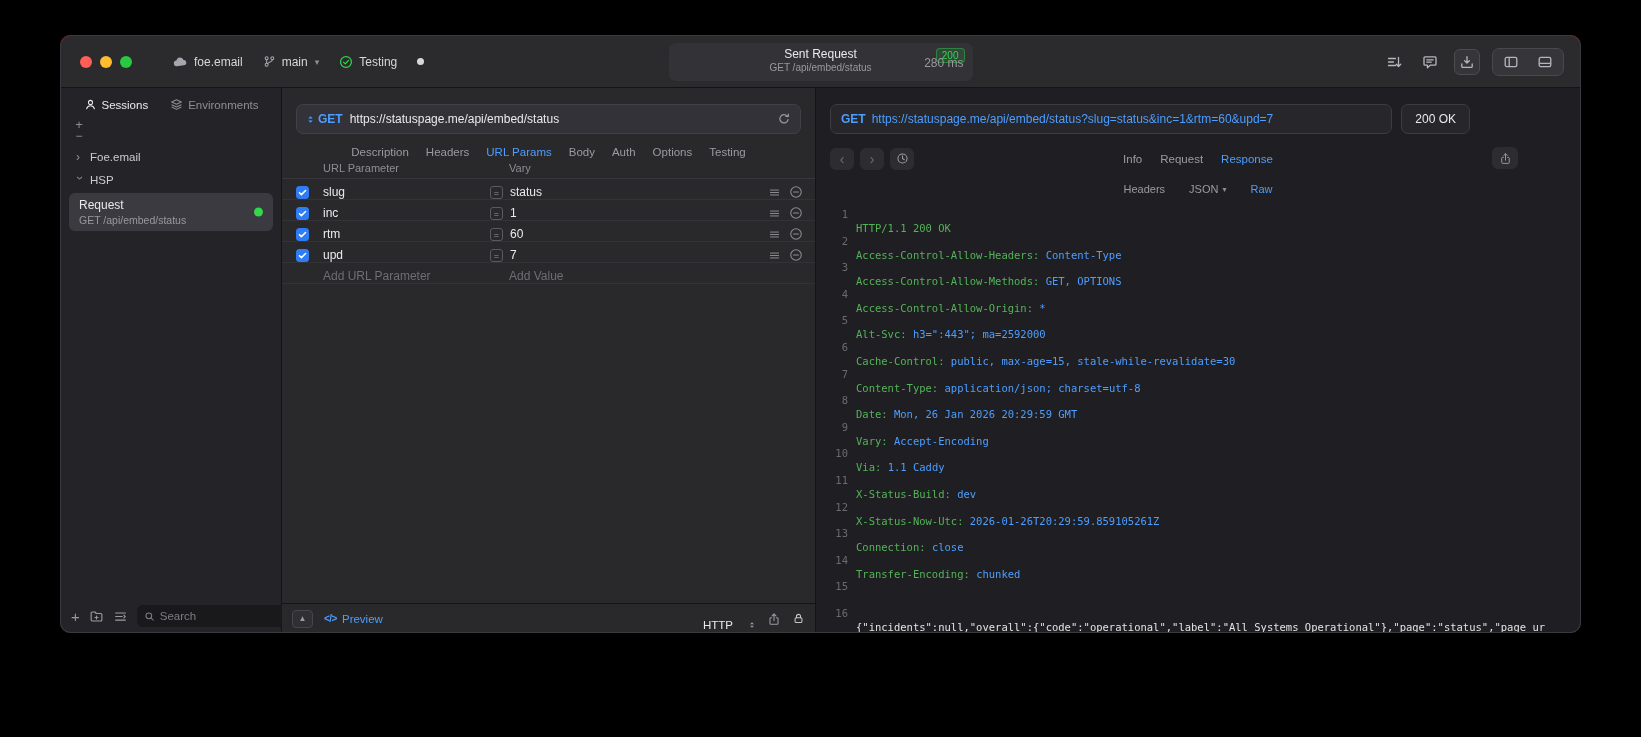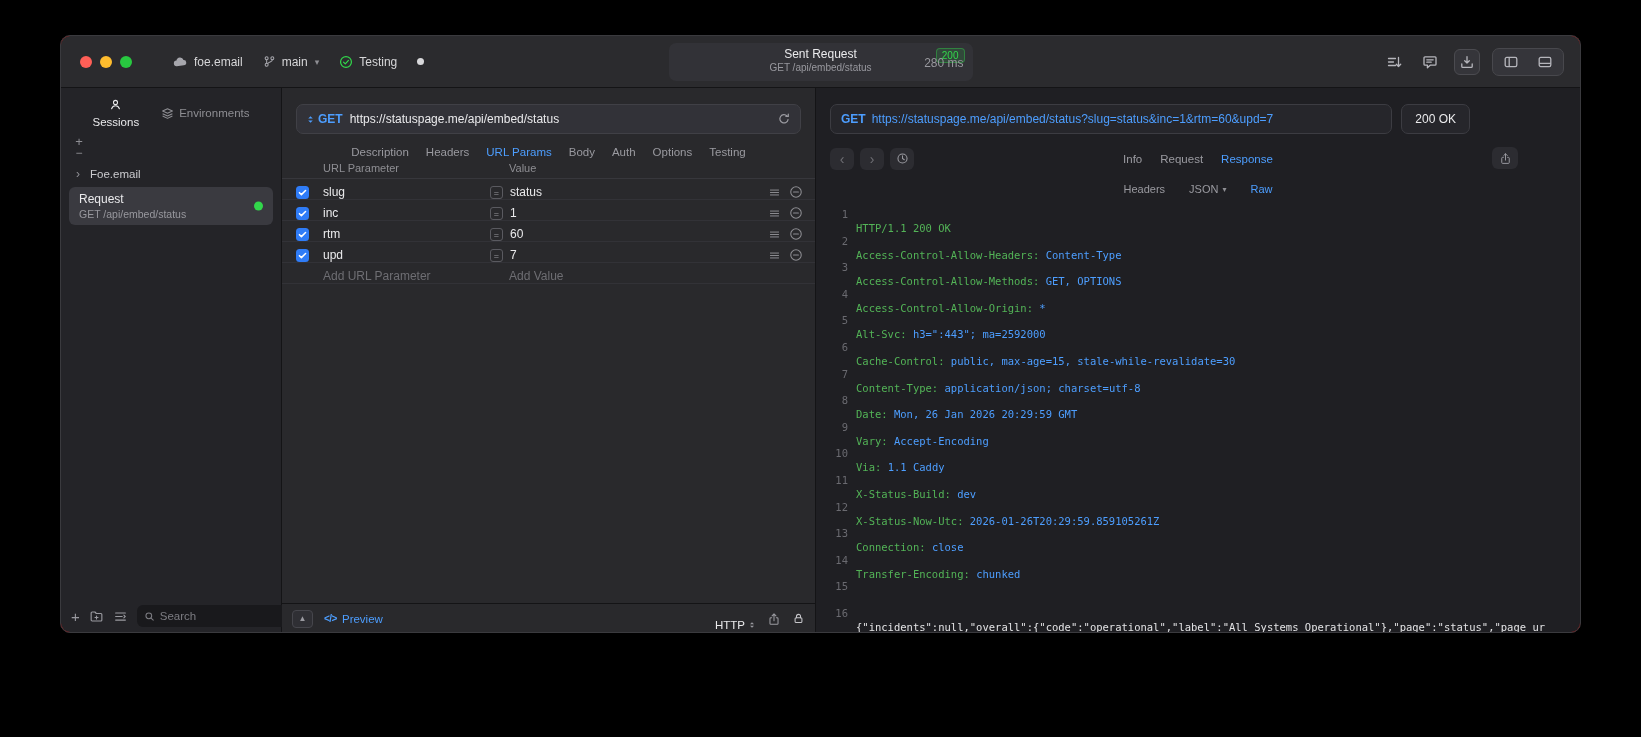--- a/index.html
+++ b/index.html
@@ -40,21 +40,21 @@
 
   
   .content { display:flex; height:545px; }
   .sidebar { width:221px; background:#242428; border-right:1px solid #141416; position:relative; flex:none; }
   .editor { width:534px; background:#29292c; border-right:1px solid #141416; position:relative; flex:none; }
   .response { flex:1; background:#1f1f23; position:relative; }
 
   
   .sb-tabs { display:flex; justify-content:center; gap:22px; padding-top:10px; font-size:11.5px; }
   .sb-tab { display:flex; align-items:center; gap:5px; color:#8e8e93; cursor:default; }
-  .sb-tab.active { color:#eaeaec;flex-direction:column; }
+  .sb-tab.active { color:#eaeaec; }
   .sb-adders { display:flex; flex-direction:column; align-items:center; width:16px;
     margin:8px 0 0 10px; color:#8e8e93; }
   .sb-add { font-size:13px; line-height:12px; }
   .sb-rem { font-size:12px; line-height:10px; }
   .tree { margin-top:4px; font-size:11.5px; color:#cbcbcf; }
   .tree-item { display:flex; align-items:center; gap:6px; height:23px; padding-left:15px; }
   .chev { color:#8e8e93; font-size:12px; width:8px; display:inline-block; line-height:1; }
   .chev.down { transform:rotate(90deg); }
   .req-item { margin:2px 8px; background:#3a3a40; border-radius:6px; padding:5px 10px; position:relative; }
   .req-title { font-size:12px; color:#eaeaec; }
@@ -95,21 +95,21 @@
   .row-tools { display:flex; align-items:center; gap:8px; margin-right:12px; color:#8e8e93; }
   .add-row { padding-left:41px; color:#6e6e73; }
   .add-key { width:186px; }
   .ed-footer { position:absolute; bottom:0; left:0; right:0; height:30px; border-top:1px solid #141416;
     display:flex; align-items:center; padding:0 10px; gap:11px; background:#29292c; }
   .exp { width:21px; height:18px; border:1px solid #46464c; border-radius:4px; color:#9a9aa0;
     display:flex; align-items:center; justify-content:center; font-size:8px; background:#2f2f34; }
   .preview { display:flex; align-items:center; gap:5px; color:#4d9eff; font-size:11.5px; }
   .code-glyph { font-size:10px; font-weight:bold; letter-spacing:-0.5px; }
   .f-spacer { flex:1; }
-  .http { display:flex; align-items:center; gap:3px; color:#eaeaec; font-size:11.5px;margin-top:12px; }
+  .http { display:flex; align-items:center; gap:15px; color:#eaeaec; font-size:11.5px;margin-top:12px; }
   .f-icon { color:#9a9aa0; display:inline-flex; }
   .f-icon.lock { color:#c6c6ca; }
 
   
   .resp-top { display:flex; padding:16px 110px 0 14px; gap:9px; }
   .resp-url { flex:1; height:30px; border:1px solid #3c3c42; background:#26262b; border-radius:7px;
     display:flex; align-items:center; padding:0 10px; gap:6px; font-size:12px; color:#4d9eff;
     overflow:hidden; white-space:nowrap; }
   .r-method { font-weight:bold; flex:none; }
   .resp-status { height:30px; border:1px solid #3c3c42; background:#26262b; border-radius:7px;
@@ -254,20 +254,24 @@
       <div class="sb-adders">
         <span class="sb-add">+</span>
         <span class="sb-rem">−</span>
       </div>
 
       <div class="tree">
         <div class="tree-item">
           <span class="chev">›</span>
           <span>Foe.email</span>
         </div>
+        <div class="tree-item">
+          <span class="chev down">›</span>
+          <span>HSP</span>
+        </div>
         <div class="req-item">
           <div class="req-title">Request</div>
           <div class="req-sub">GET /api/embed/status</div>
           <span class="green-dot"></span>
         </div>
       </div>
 
       <div class="sb-footer">
         <span class="sb-plus">+</span>
         <span>
@@ -319,21 +323,21 @@
         <span class="ed-tab active">URL Params</span>
         <span class="ed-tab">Body</span>
         <span class="ed-tab">Auth</span>
         <span class="ed-tab">Options</span>
         <span class="ed-tab">Testing</span>
       </nav>
 
       <div>
         <div class="pt-head">
           <span class="h-key">URL Parameter</span>
-          <span>Value</span>
+          <span>Vary</span>
         </div>
 
         <div>
 
             <div class="pt-row">
               <span class="cb">
                 <svg width="9" height="9" viewBox="0 0 10 10">
                   <path d="M1.6 5.2l2.2 2.2 4.6-4.6" fill="none" stroke="#fff" stroke-width="1.7" stroke-linecap="round" stroke-linejoin="round"></path>
                 </svg>
               </span>

